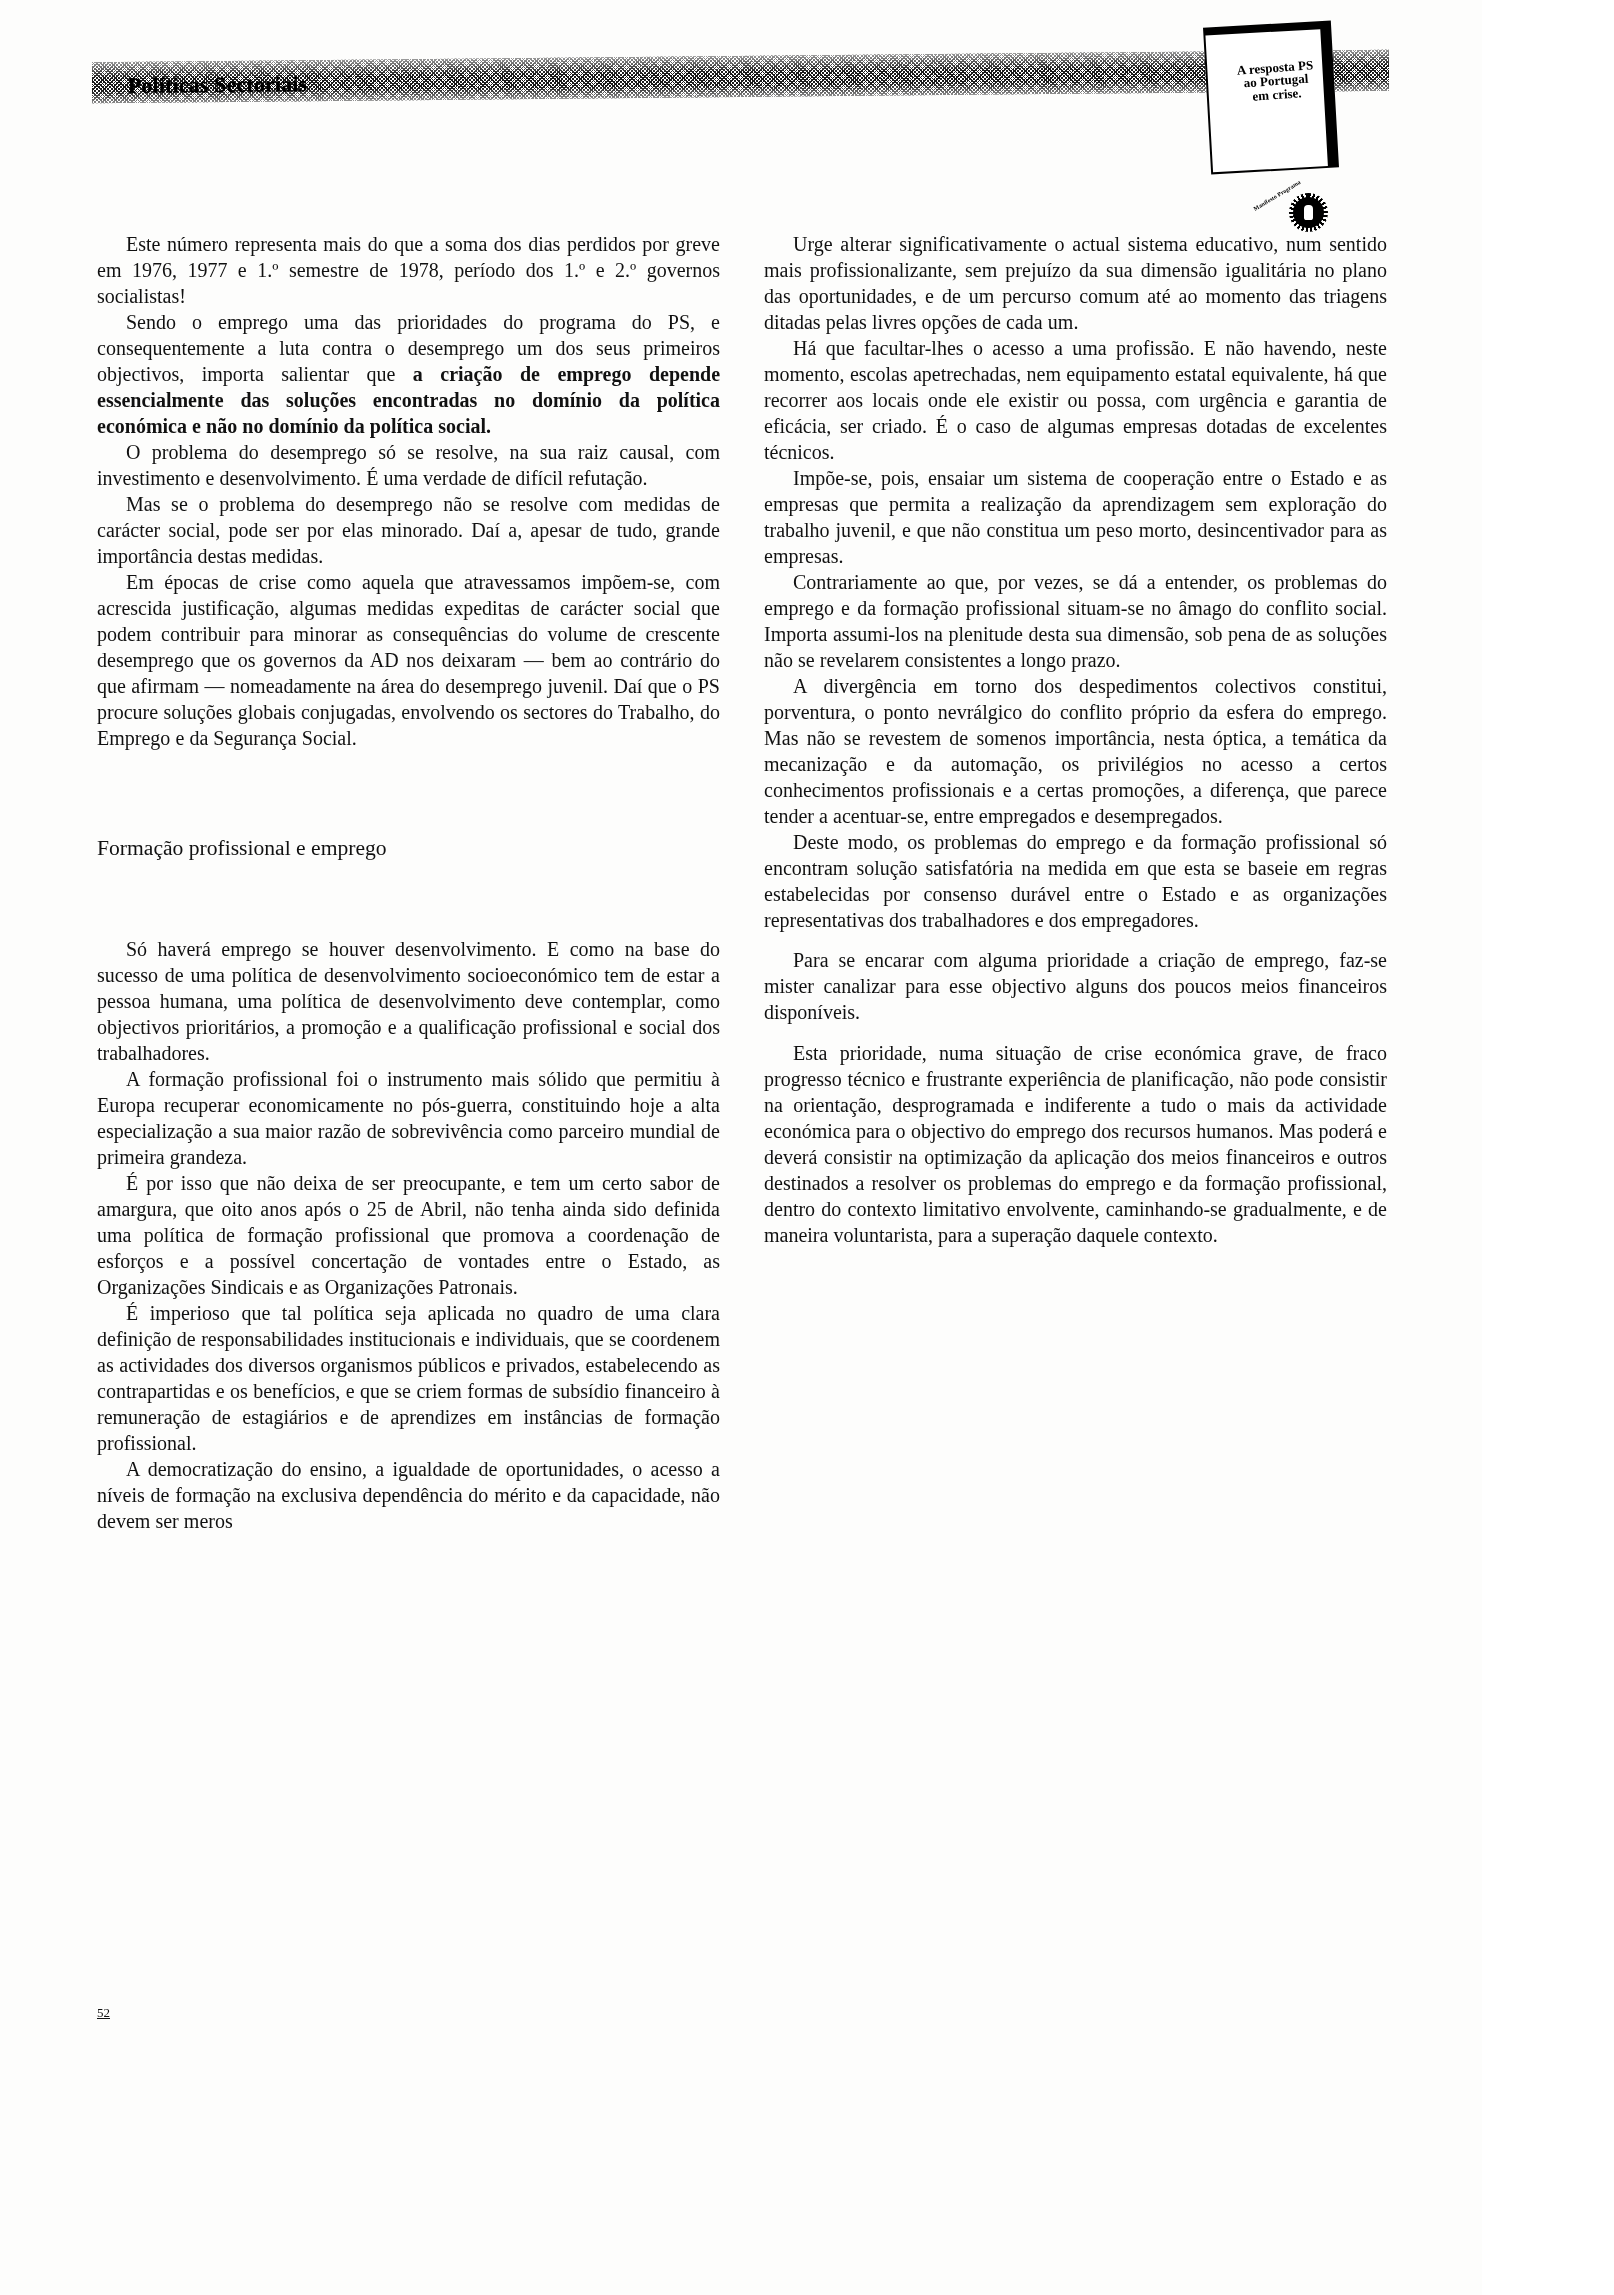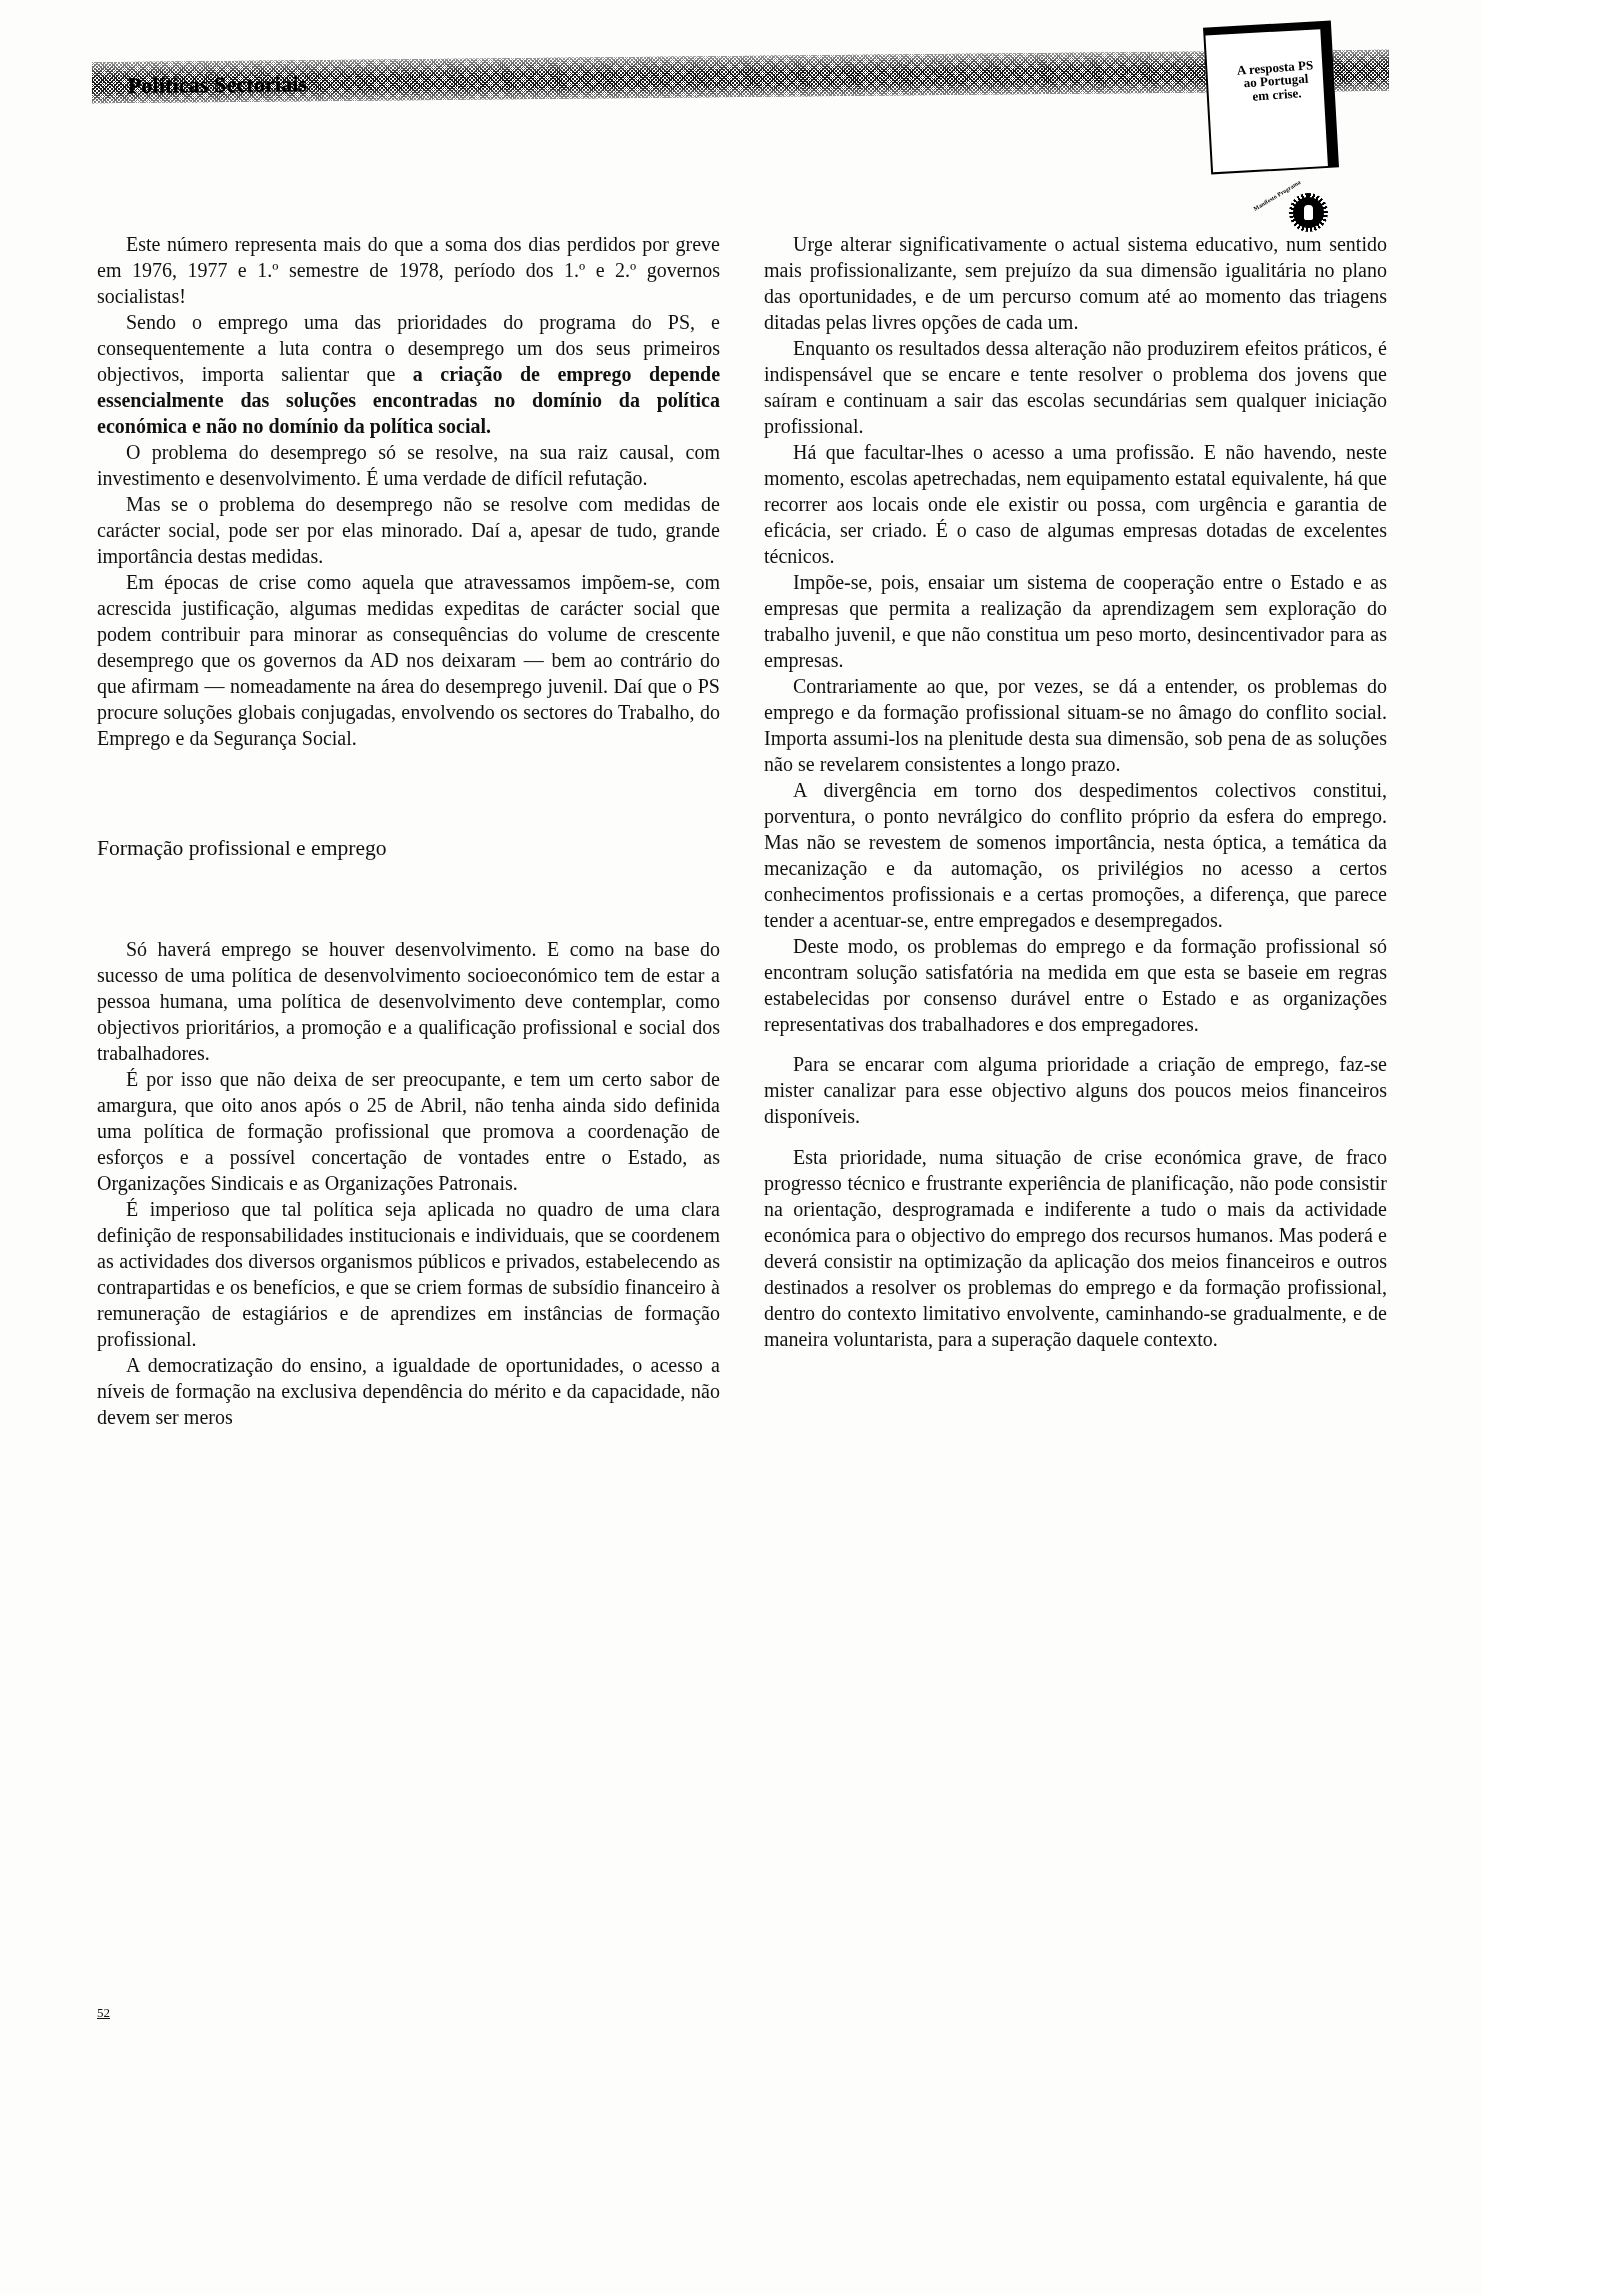--- a/index.html
+++ b/index.html
@@ -210,28 +210,28 @@
       <p class="body"><span>Sendo o emprego uma das prioridades do programa do PS, e consequentemente a luta contra o desemprego um dos seus primeiros objectivos, importa salientar que </span><b>a criação de emprego depende essencialmente das soluções encontradas no domínio da política económica e não no domínio da política social.</b></p>
       <p class="body">O problema do desemprego só se resolve, na sua raiz causal, com investimento e desenvolvimento. É uma verdade de difícil refutação.</p>
       <p class="body">Mas se o problema do desemprego não se resolve com medidas de carácter social, pode ser por elas minorado. Daí a, apesar de tudo, grande importância destas medidas.</p>
       <p class="body">Em épocas de crise como aquela que atravessamos impõem-se, com acrescida justificação, algumas medidas expeditas de carácter social que podem contribuir para minorar as consequências do volume de crescente desemprego que os governos da AD nos deixaram — bem ao contrário do que afirmam — nomeadamente na área do desemprego juvenil. Daí que o PS procure soluções globais conjugadas, envolvendo os sectores do Trabalho, do Emprego e da Segurança Social.</p>
 
       <div class="gap-before-heading"></div>
       <h2 class="section-heading">Formação profissional e emprego</h2>
       <div class="gap-after-heading"></div>
 
       <p class="body">Só haverá emprego se houver desenvolvimento. E como na base do sucesso de uma política de desenvolvimento socioeconómico tem de estar a pessoa humana, uma política de desenvolvimento deve contemplar, como objectivos prioritários, a promoção e a qualificação profissional e social dos trabalhadores.</p>
+      <p class="body">A formação profissional foi o instrumento mais sólido que permitiu à Europa recuperar economicamente no pós-guerra, constituindo hoje a alta especialização a sua maior razão de sobrevivência como parceiro mundial de primeira grandeza.</p>
       <p class="body">É por isso que não deixa de ser preocupante, e tem um certo sabor de amargura, que oito anos após o 25 de Abril, não tenha ainda sido definida uma política de formação profissional que promova a coordenação de esforços e a possível concertação de vontades entre o Estado, as Organizações Sindicais e as Organizações Patronais.</p>
       <p class="body">É imperioso que tal política seja aplicada no quadro de uma clara definição de responsabilidades institucionais e individuais, que se coordenem as actividades dos diversos organismos públicos e privados, estabelecendo as contrapartidas e os benefícios, e que se criem formas de subsídio financeiro à remuneração de estagiários e de aprendizes em instâncias de formação profissional.</p>
       <p class="body">A democratização do ensino, a igualdade de oportunidades, o acesso a níveis de formação na exclusiva dependência do mérito e da capacidade, não devem ser meros</p>
     </div>
 
     <div class="col">
       <p class="body">Urge alterar significativamente o actual sistema educativo, num sentido mais profissionalizante, sem prejuízo da sua dimensão igualitária no plano das oportunidades, e de um percurso comum até ao momento das triagens ditadas pelas livres opções de cada um.</p>
-      <p class="body">Enquanto os resultados dessa alteração não produzirem efeitos práticos, é indispensável que se encare e tente resolver o problema dos jovens que saíram e continuam a sair das escolas secundárias sem qualquer iniciação profissional.</p>
       <p class="body">Há que facultar-lhes o acesso a uma profissão. E não havendo, neste momento, escolas apetrechadas, nem equipamento estatal equivalente, há que recorrer aos locais onde ele existir ou possa, com urgência e garantia de eficácia, ser criado. É o caso de algumas empresas dotadas de excelentes técnicos.</p>
       <p class="body">Impõe-se, pois, ensaiar um sistema de cooperação entre o Estado e as empresas que permita a realização da aprendizagem sem exploração do trabalho juvenil, e que não constitua um peso morto, desincentivador para as empresas.</p>
       <p class="body">Contrariamente ao que, por vezes, se dá a entender, os problemas do emprego e da formação profissional situam-se no âmago do conflito social. Importa assumi-los na plenitude desta sua dimensão, sob pena de as soluções não se revelarem consistentes a longo prazo.</p>
       <p class="body">A divergência em torno dos despedimentos colectivos constitui, porventura, o ponto nevrálgico do conflito próprio da esfera do emprego. Mas não se revestem de somenos importância, nesta óptica, a temática da mecanização e da automação, os privilégios no acesso a certos conhecimentos profissionais e a certas promoções, a diferença, que parece tender a acentuar-se, entre empregados e desempregados.</p>
       <p class="body">Deste modo, os problemas do emprego e da formação profissional só encontram solução satisfatória na medida em que esta se baseie em regras estabelecidas por consenso durável entre o Estado e as organizações representativas dos trabalhadores e dos empregadores.</p>
       <div class="gap-para"></div>
       <p class="body">Para se encarar com alguma prioridade a criação de emprego, faz-se mister canalizar para esse objectivo alguns dos poucos meios financeiros disponíveis.</p>
       <div class="gap-para"></div>
       <p class="body">Esta prioridade, numa situação de crise económica grave, de fraco progresso técnico e frustrante experiência de planificação, não pode consistir na orientação, desprogramada e indiferente a tudo o mais da actividade económica para o objectivo do emprego dos recursos humanos. Mas poderá e deverá consistir na optimização da aplicação dos meios financeiros e outros destinados a resolver os problemas do emprego e da formação profissional, dentro do contexto limitativo envolvente, caminhando-se gradualmente, e de maneira voluntarista, para a superação daquele contexto.</p>
     </div>

